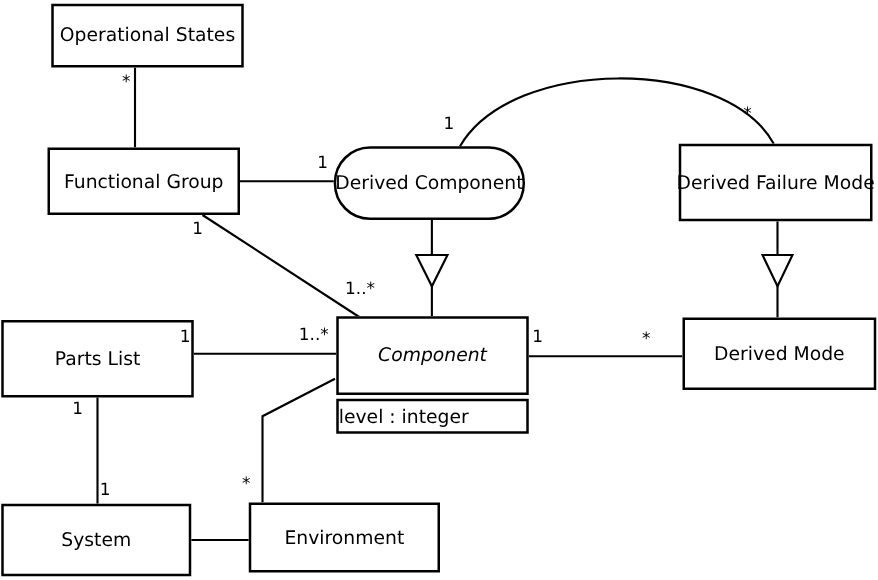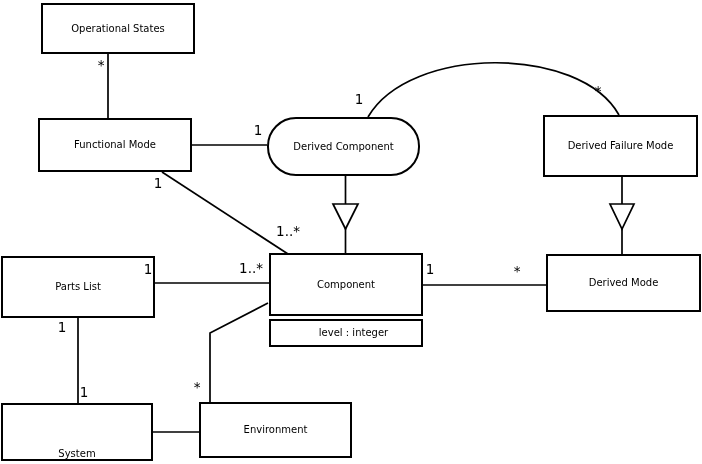--- a/index.html
+++ b/index.html
@@ -22,27 +22,26 @@
     top: 0;
   }
   .cls {
     position: absolute;
     box-sizing: border-box;
     background: #ffffff;
     border: 2px solid #000000;
     display: flex;
     align-items: center;
     justify-content: center;
-    font-size: 10px;
+    font-size: 15px;
     line-height: 1;
     white-space: nowrap;
   }
   .cls-attr {
-    justify-content: center;
-    padding-left: 15px;
+    justify-content: flex-start;
   }
   .mult {
     position: absolute;
     transform: translate(-50%, -50%);
     font-size: 13.5px;
     line-height: 1;
     background: transparent;
     white-space: nowrap;
   }
 </style>
@@ -78,47 +77,47 @@
     <line x1="622" y1="177" x2="622" y2="206"></line>
     <line x1="622" y1="228" x2="622" y2="254"></line>
     <polygon points="610,204 634,204 622,229" fill="#ffffff"></polygon>
   </svg>
 
   <div class="cls" style="left:41px; top:3px; width:154px; height:51px;">
     <span>Operational States</span>
   </div>
 
   <div class="cls" style="left:38px; top:118px; width:154px; height:54px;">
-    <span>Functional Mode</span>
+    <span>Functional Group</span>
   </div>
 
   <div class="cls" style="left:267px; top:117px; width:153px; height:59px;border-radius:29px;">
     <span>Derived Component</span>
   </div>
 
   <div class="cls" style="left:543px; top:115px; width:155px; height:62px;align-items:center;">
     <span>Derived Failure Mode</span>
   </div>
 
   <div class="cls" style="left:1px; top:256px; width:154px; height:62px;">
     <span>Parts List</span>
   </div>
 
-  <div class="cls" style="left:269px; top:253px; width:154px; height:63px;">
+  <div class="cls" style="left:269px; top:253px; width:154px; height:63px;font-style:italic;">
     <span>Component</span>
   </div>
   <div class="cls cls-attr" style="left:269px; top:319px; width:154px; height:28px;">
     <span>level : integer</span>
   </div>
 
   <div class="cls" style="left:546px; top:254px; width:155px; height:58px;">
     <span>Derived Mode</span>
   </div>
 
-  <div class="cls" style="left:1px; top:403px; width:152px; height:58px;align-items:flex-end;">
+  <div class="cls" style="left:1px; top:403px; width:152px; height:58px;">
     <span>System</span>
   </div>
 
   <div class="cls" style="left:199px; top:402px; width:153px; height:56px;">
     <span>Environment</span>
   </div>
 
   <span class="mult" style="left:101px; top:66px;">*</span>
   <span class="mult" style="left:258px; top:131px;">1</span>
   <span class="mult" style="left:359px; top:100px;">1</span>

